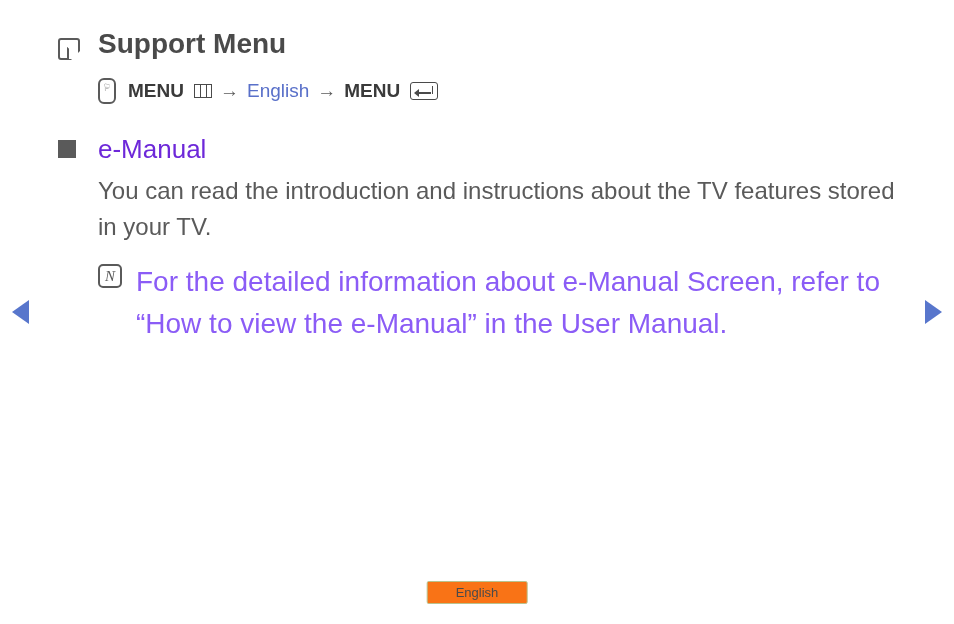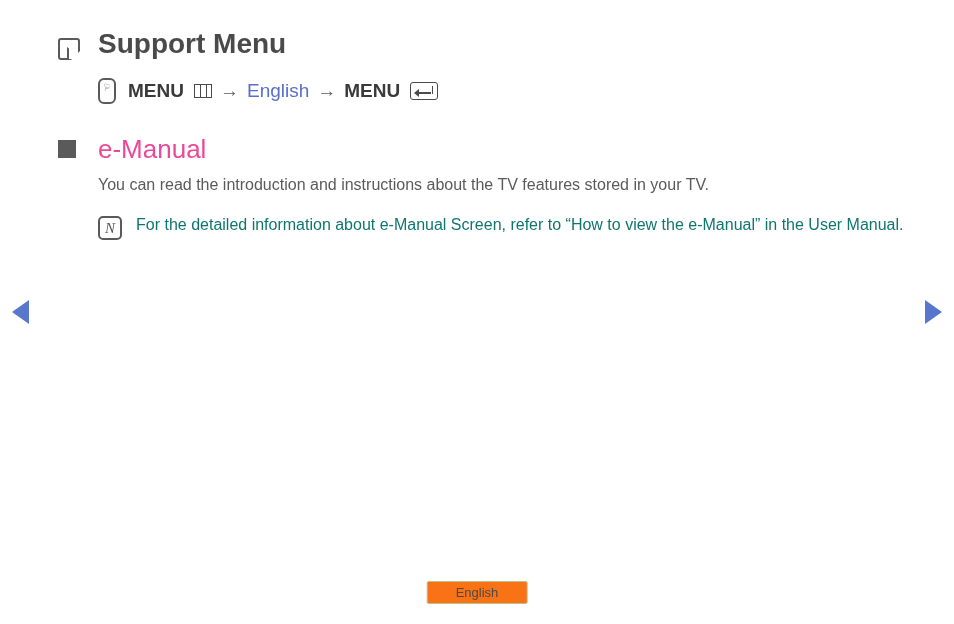--- a/index.html
+++ b/index.html
@@ -168,25 +168,25 @@
     .square-bullet {
       width: 18px;
       height: 18px;
       background: #5a5a5a;
       margin-right: 22px;
       margin-top: 6px;
       flex-shrink: 0;
     }
     .section-title {
       font-size: 26px;
-      color: #ec4899;
+      color: #6d28d9;
     }
     .section-body {
       margin-left: 48px;
-      font-size: 16px;
+      font-size: 24px;
       line-height: 1.5;
       color: #5a5a5a;
       margin-bottom: 16px;
       max-width: 820px;
     }
     .note-row {
       display: flex;
       align-items: flex-start;
       margin-left: 48px;
       gap: 14px;
@@ -200,23 +200,23 @@
       align-items: center;
       justify-content: center;
       flex-shrink: 0;
       margin-top: 3px;
       font-style: italic;
       font-family: Georgia, serif;
       font-size: 15px;
       color: #5a5a5a;
     }
     .note-text {
-      font-size: 16px;
+      font-size: 28px;
       line-height: 1.5;
-      color: #0f766e;
+      color: #8b5cf6;
       max-width: 790px;
     }
     .nav-arrow {
       position: absolute;
       top: 300px;
       width: 0;
       height: 0;
       cursor: pointer;
     }
     .nav-left {

